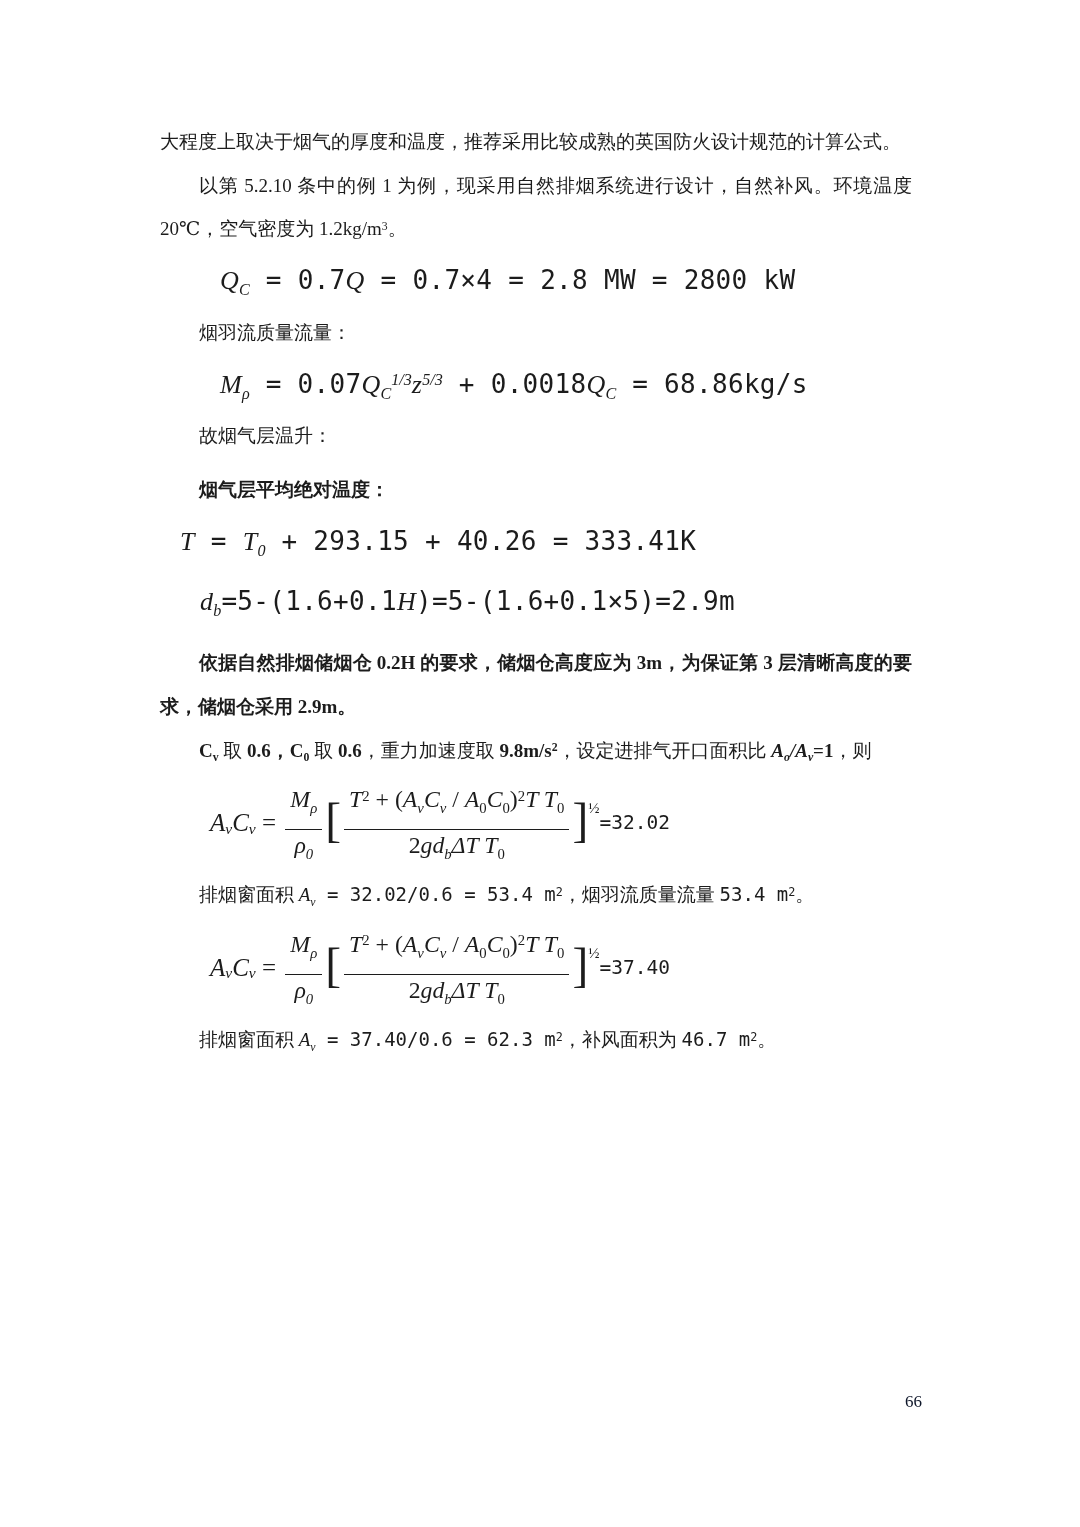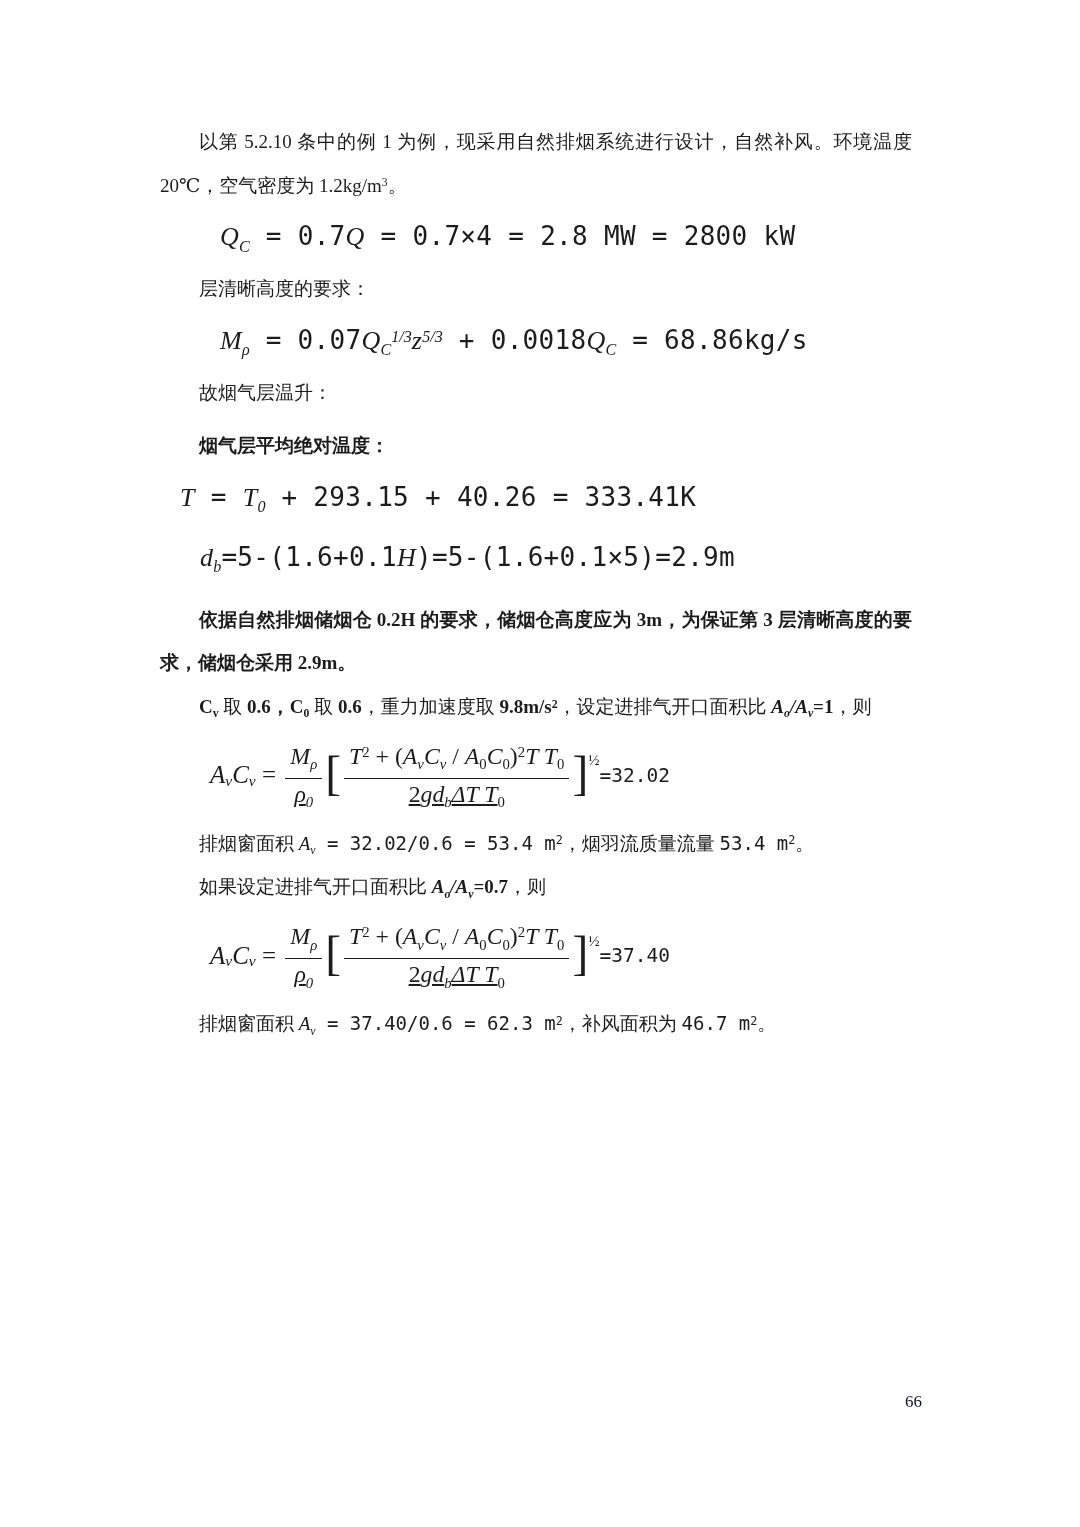--- a/index.html
+++ b/index.html
@@ -31,41 +31,42 @@
   .sup { font-size:0.62em; position:relative; top:-0.45em; letter-spacing:0; }
 
   .display-formula {
     margin:14px 0 14px 50px;
     font-family:"Liberation Serif","DejaVu Serif",serif;
     font-size:25px;
   }
   .display-formula .runs { display:inline-flex; align-items:center; }
   .display-formula .runs > span { white-space:pre; }
   .frac { display:inline-flex; flex-direction:column; align-items:center; margin:0 3px; font-size:0.95em; }
-  .frac .num { display:block; padding:0 5px 8px; border-bottom:1.6px solid #1c1c1c; white-space:pre; }
-  .frac .den { display:block; padding:2px 5px 0; white-space:pre;text-decoration:underline; }
+  .frac .num { display:block; padding:0 5px 16px; border-bottom:1.6px solid #1c1c1c; white-space:pre; }
+  .frac .den { display:block; padding:2px 5px 0; white-space:pre; }
   .big { font-size:1.9em; line-height:1; position:relative; top:-0.04em; font-style:normal; }
   .exp { font-size:0.6em; position:relative; top:-0.95em; }
   .res { font-family:"DejaVu Sans Mono","Liberation Mono",monospace; font-size:0.78em; font-style:normal; }
 
   .page-number { position:absolute; top:1392px; right:158px; font-size:17px; color:#0f172a; }
 </style>
 </head>
 <body>
 
 <div class="page">
   <div class="content">
 
+    <p class="just">大程度上取决于烟气的厚度和温度，推荐采用比较成熟的英国防火设计规范的计算公式。</p>
 
     <p class="just indent"><span>以第 5.2.10 条中的例 1 为例，现采用自然排烟系统进行设计，自然补风。环境温度 20℃，空气密度为 1.2kg/m</span><span class="sup">3</span><span>。</span></p>
 
 
     <p class="formula-line ml60"><span class="i">Q</span><span class="i sub">C</span><span> = 0.7</span><span class="i">Q</span><span> = 0.7×4 = 2.8 MW = 2800 kW</span></p>
 
-    <p class="indent">层清晰高度的要求：</p>
+    <p class="indent">烟羽流质量流量：</p>
 
     <p class="formula-line ml60"><span class="i">M</span><span class="i sub">ρ</span><span> = 0.07</span><span class="i">Q</span><span class="i sub">C</span><span class="i sup">1/3</span><span class="i">z</span><span class="i sup">5/3</span><span> + 0.0018</span><span class="i">Q</span><span class="i sub">C</span><span> = 68.86kg/s</span></p>
 
     <p class="indent">故烟气层温升：</p>
 
 
     <p class="indent loose">烟气层平均绝对温度：</p>
 
     <p class="formula-line ml20"><span class="i">T</span><span> = </span><span class="i">T</span><span class="i sub">0</span><span> + 293.15 + 40.26 = 333.41K</span></p>
 
@@ -87,21 +88,20 @@
           <span class="big">[</span>
           <span class="frac"><span class="num"><span class="i">T</span><span class="sup">2</span><span> + (</span><span class="i">A</span><span class="i sub">v</span><span class="i">C</span><span class="i sub">v</span><span> / </span><span class="i">A</span><span class="sub">0</span><span class="i">C</span><span class="sub">0</span><span>)</span><span class="sup">2</span><span class="i">T T</span><span class="sub">0</span></span><span class="den"><span>2</span><span class="i">gd</span><span class="i sub">b</span><span class="i">ΔT T</span><span class="sub">0</span></span></span>
           <span class="big">]</span>
           <span class="exp">½</span>
           <span class="res">=32.02</span>
         </span>
     </div>
 
     <p class="just indent"><span>排烟窗面积 </span><span class="i">A</span><span class="i sub">v</span><span class="m"> = 32.02/0.6 = 53.4 m</span><span class="m sup">2</span><span>，烟羽流质量流量 </span><span class="m">53.4 m</span><span class="m sup">2</span><span>。</span></p>
 
-    <p class="just indent"><span>如果设定进排气开口面积比 </span><span class="i b">A</span><span class="i b sub">o</span><span class="i b">/</span><span class="i b">A</span><span class="i b sub">v</span><span class="b">=0.7</span><span>，则</span></p>
 
     <div class="display-formula">
       <span class="runs">
           <span class="i">A</span>
           <span class="i sub">v</span>
           <span class="i">C</span>
           <span class="i sub">v</span>
           <span> = </span>
           <span class="frac"><span class="num"><span class="i">M</span><span class="i sub">ρ</span></span><span class="den"><span class="i">ρ</span><span class="i sub">0</span></span></span>
           <span class="big">[</span>

